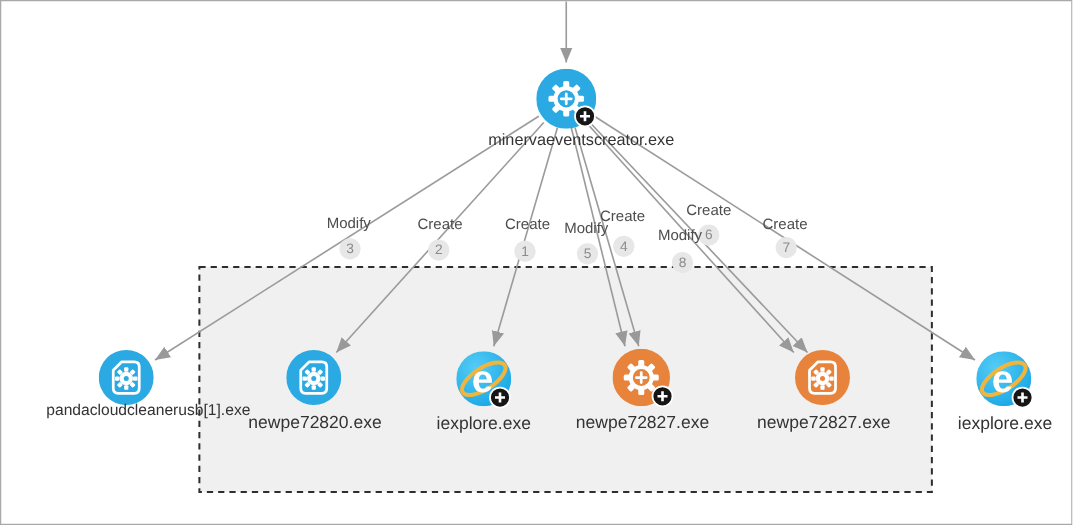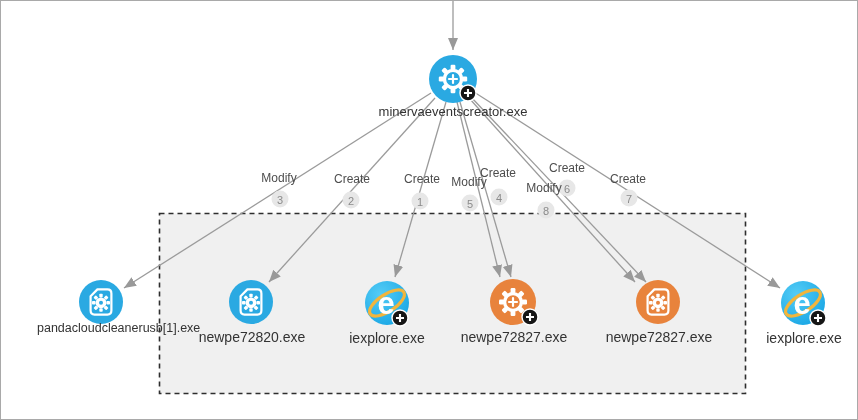--- a/index.html
+++ b/index.html
@@ -77,21 +77,21 @@
       <circle r="8.6" fill="none" stroke="#ffffff" stroke-width="3.4"></circle>
       <path d="M-4,0H4M0,-4V4" stroke="#ffffff" stroke-width="2.2" stroke-linecap="round"></path>
     </svg>
   </div>
   <div class="xbadge" style="left:467px;top:92px">
     <svg width="20" height="20" viewBox="-10 -10 20 20">
       <circle r="8" fill="#161616" stroke="#ffffff" stroke-width="1.4"></circle>
       <path d="M-4,0H4M0,-4V4" stroke="#ffffff" stroke-width="2.1"></path>
     </svg>
   </div>
-  <div class="nlabel root-label" style="left:452px;top:103px">minervaeventscreator.exe</div>
+  <div class="nlabel root-label" style="left:464px;top:103px">minervaeventscreator.exe</div>
 
   <div class="elabel" style="left:278px;top:177px">Modify</div>
   <div class="obadge" style="left:279px;top:198px">3</div>
 
   <div class="elabel" style="left:351px;top:178px">Create</div>
   <div class="obadge" style="left:350px;top:199px">2</div>
 
   <div class="elabel" style="left:421px;top:178px">Create</div>
   <div class="obadge" style="left:419px;top:200px">1</div>
 

